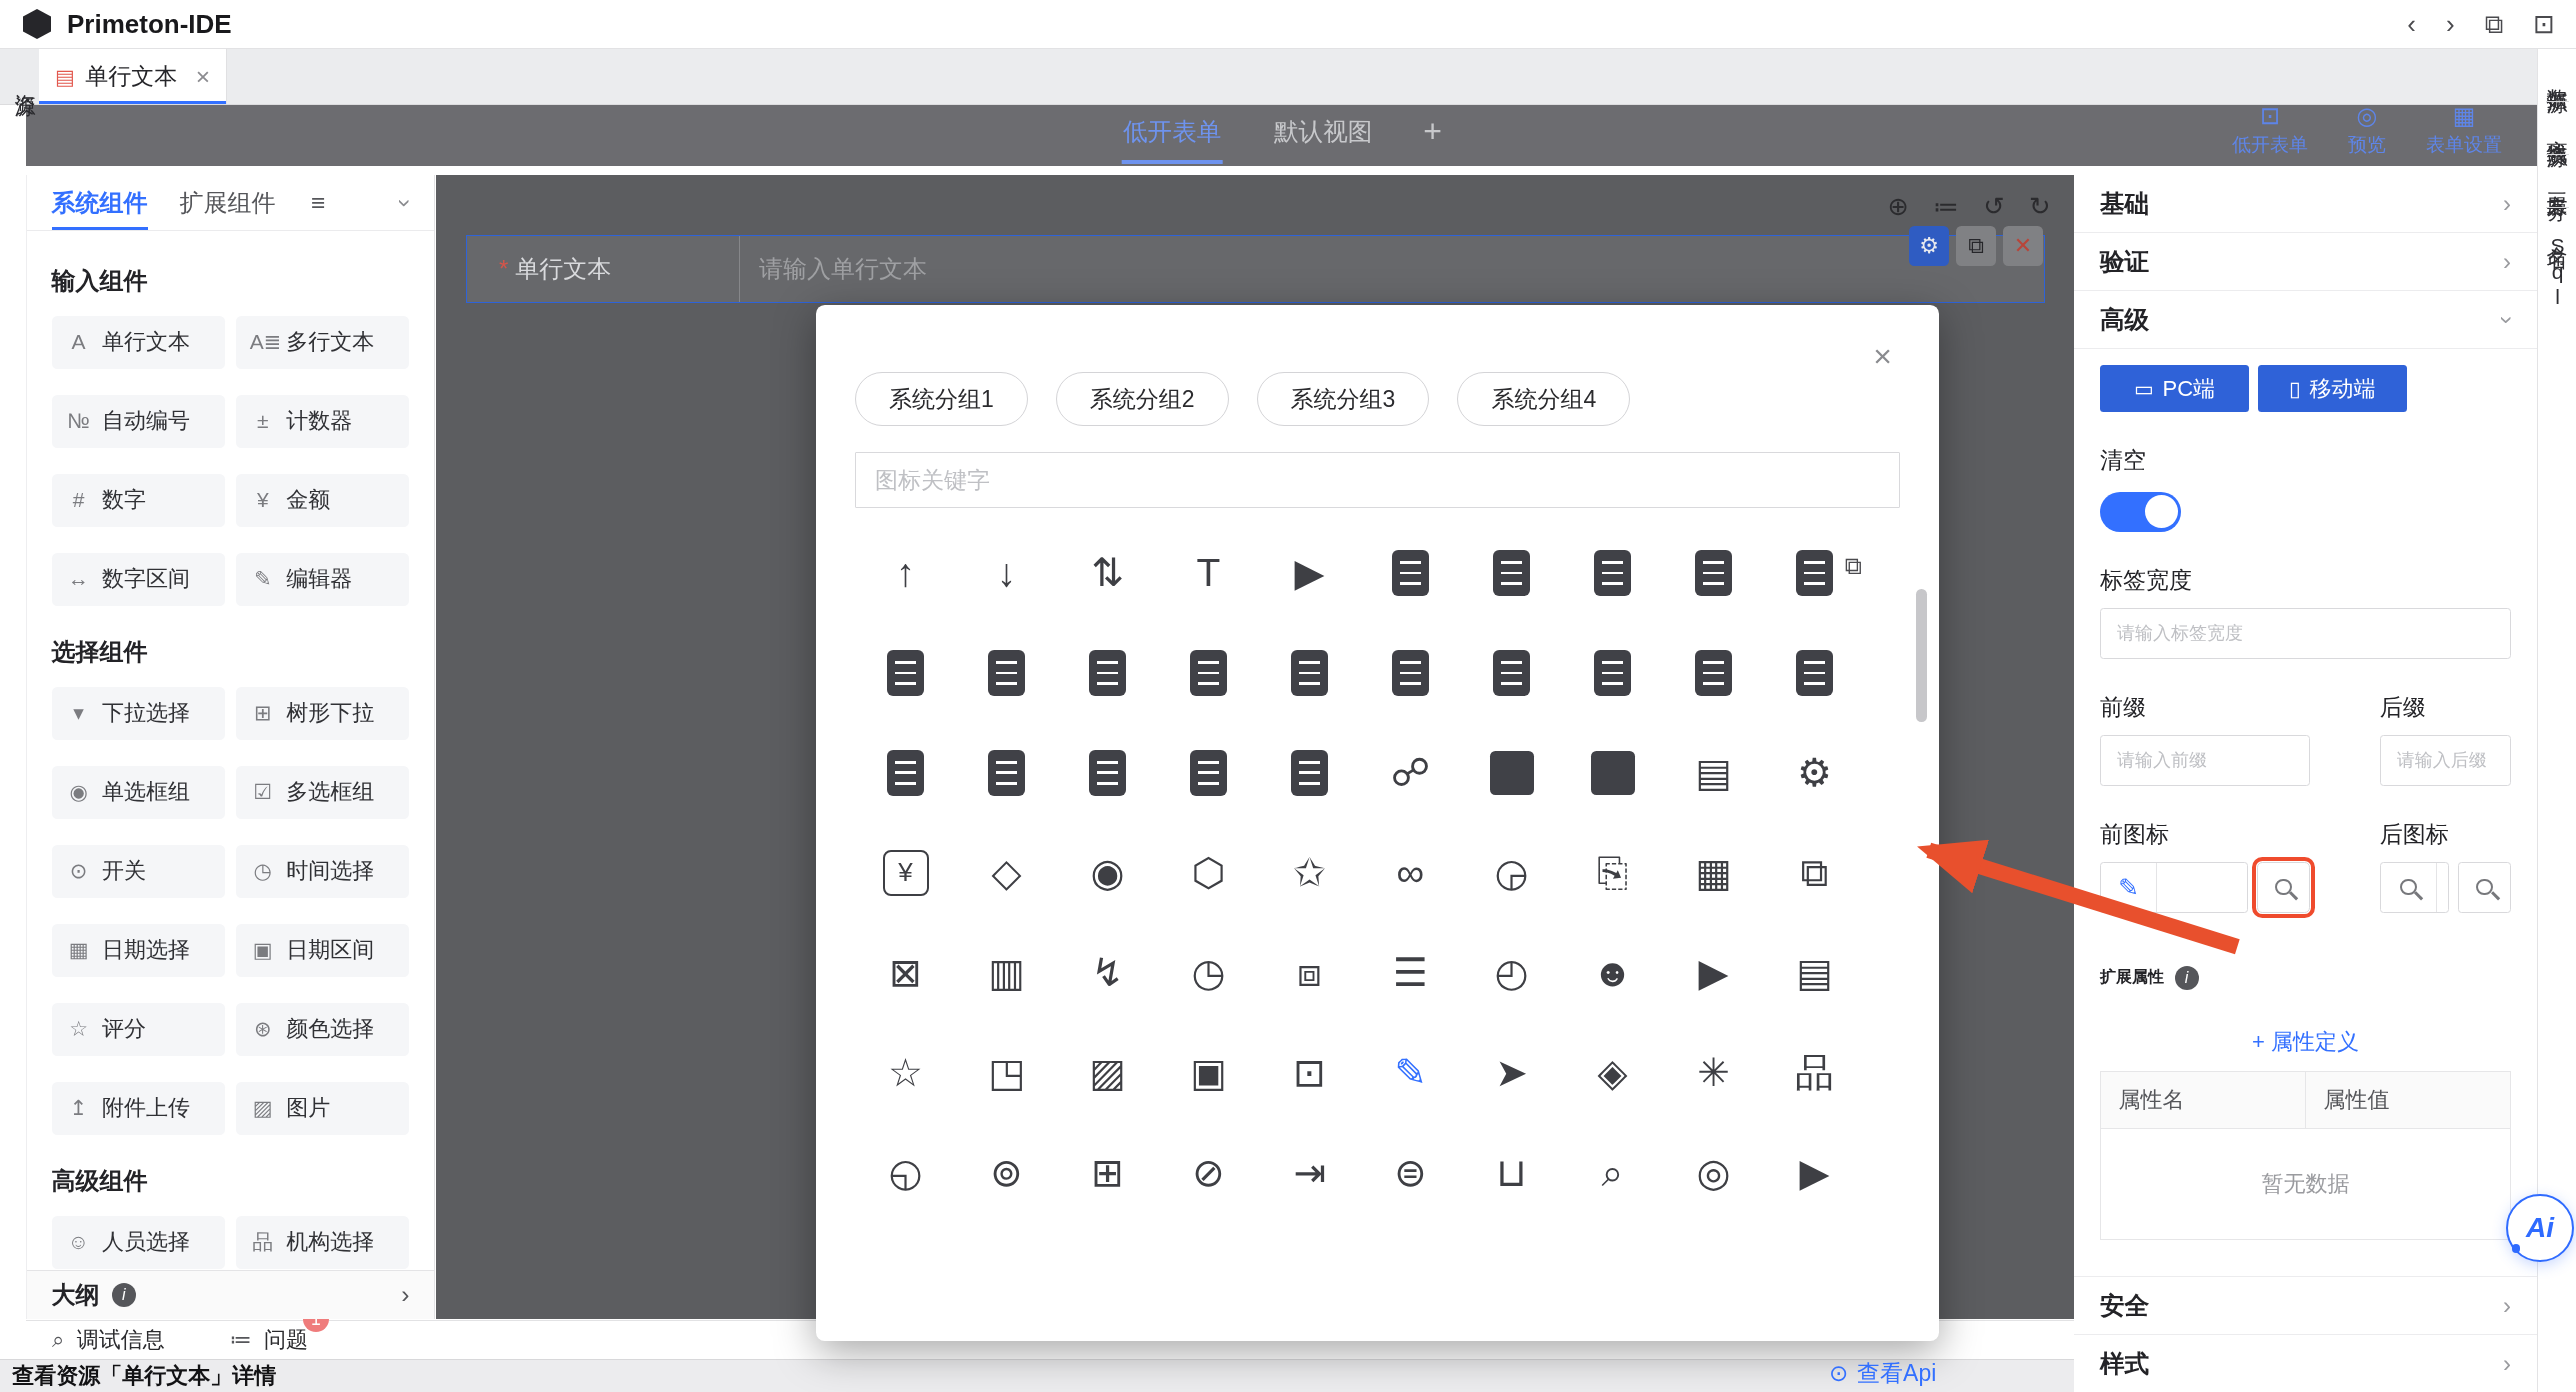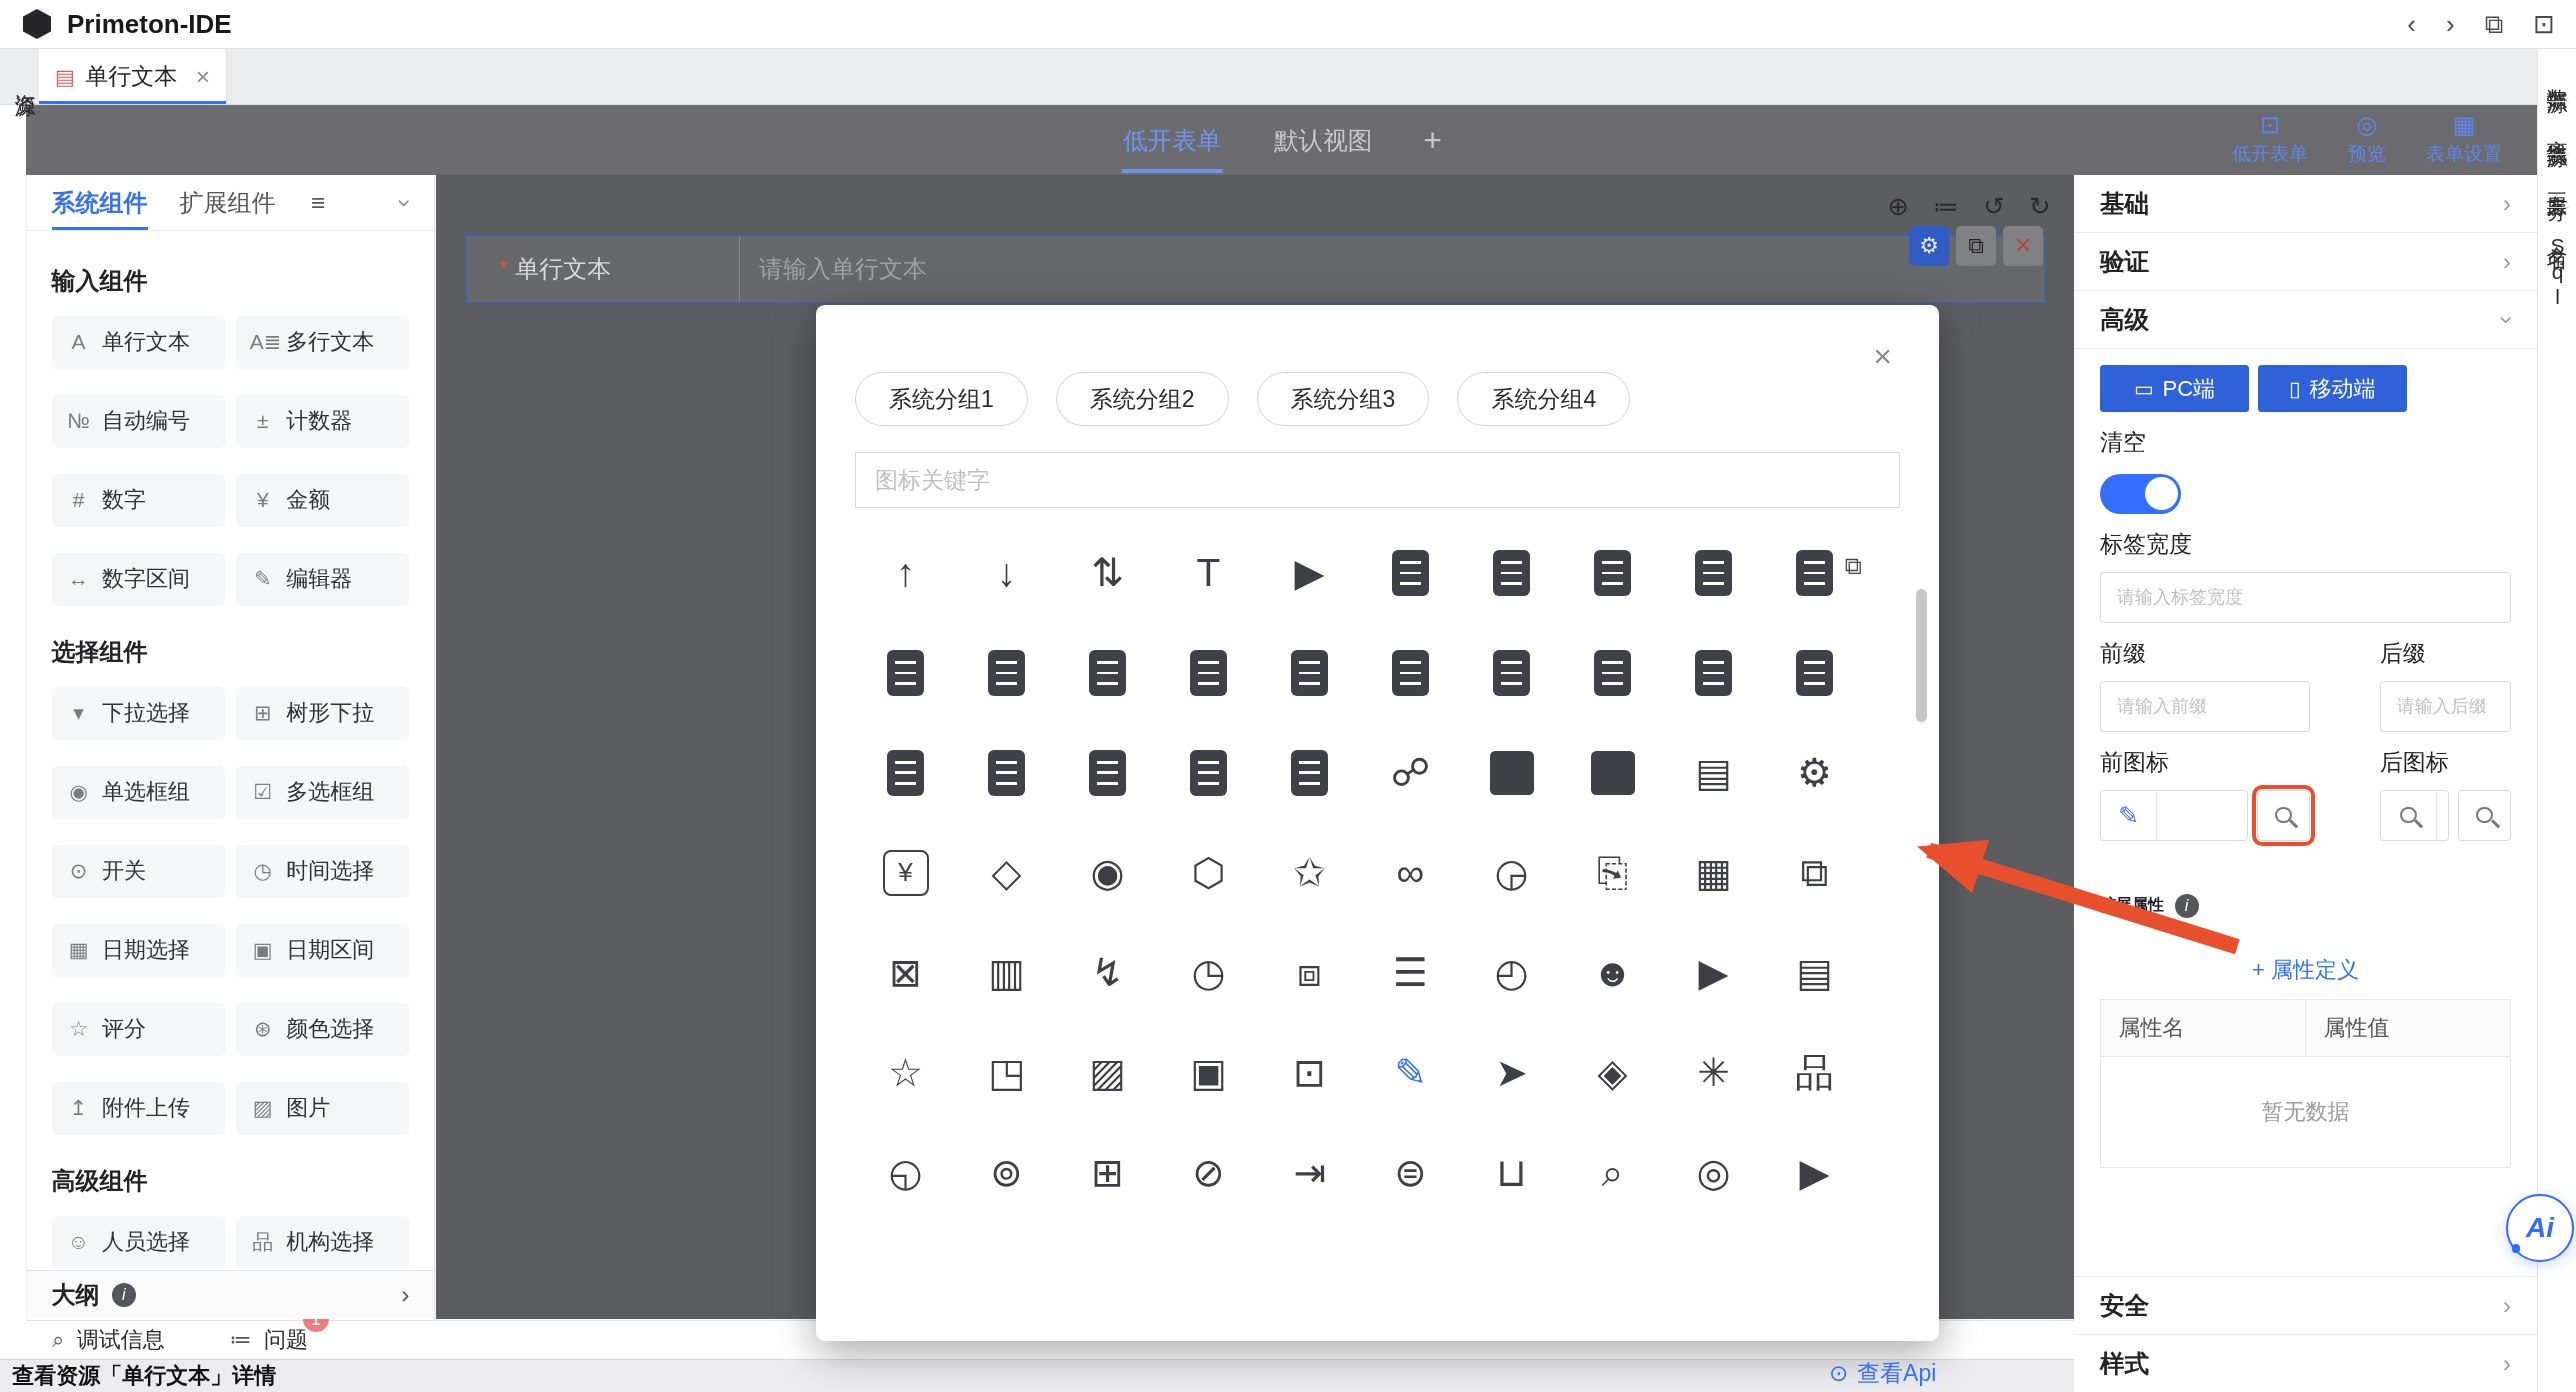--- a/index.html
+++ b/index.html
@@ -29,21 +29,21 @@
   .tab-close { margin-left:auto; font-size:24.6px; color:#8c8c90; }
 
   
   .right-rail { position:absolute; top:49px; right:0; width:39px; bottom:0; background:#fff;
     border-left:0.9px solid #e3e3e5; z-index:40; display:flex; flex-direction:column; align-items:center; padding-top:8.8px; }
   .rail-item { writing-mode:vertical-rl; text-orientation:upright; font-size:21px; color:#2d2d31;
     padding:14px 0; letter-spacing:2.6px; }
   .rail-divider { width:23px; height:0.9px; background:#dcdcde; margin:7px 0; }
 
   
-  .strip { position:absolute; left:26px; top:105px; width:2511px; height:70px; background:#6c6c70;
+  .strip { position:absolute; left:26px; top:96px; width:2511px; height:70px; background:#6c6c70;
     z-index:10; display:flex; align-items:center; }
   .strip-tabs { position:absolute; left:50%; transform:translateX(-50%); height:100%;
     display:flex; align-items:center; gap:49px; }
   .strip-tab { font-size:24.6px; color:#c7c8cb; position:relative; padding:0 1.8px; }
   .strip-tab.active { color:#6e93ee; }
   .strip-tab.active::after { content:""; position:absolute; left:0; right:0; bottom:-16px; height:3.5px; background:#6e93ee; }
   .strip-add { font-size:32px; color:#c7c8cb; }
   .strip-actions { margin-left:auto; display:flex; gap:40px; margin-right:35px; }
   .strip-action { display:flex; flex-direction:column; align-items:center; gap:3.5px; color:#5e85e8; font-size:19px; }
   .strip-action .ico { font-size:24px; line-height:1; }
@@ -97,21 +97,21 @@
   .sec-row { height:58px; flex:0 0 auto; display:flex; align-items:center; padding:0 26px;
     border-bottom:0.9px solid #ececee; font-size:24.6px; color:#232327; font-weight:600; }
   .props-bottom .sec-row { border-bottom:none; border-top:0.9px solid #ececee; }
   .sec-caret { margin-left:auto; color:#9a9b9f; font-size:24px; font-weight:400; }
   .sec-caret.down { transform:rotate(90deg); }
   .props-content { flex:1 1 auto; overflow:hidden; padding:16px 26px 0; }
   .device-row { display:flex; gap:8.8px; }
   .device-btn { height:47px; min-width:149px; padding:0 21px; background:#2f62d8; color:#fff; font-size:22px;
     border-radius:3.5px; display:flex; align-items:center; justify-content:center; gap:8.8px; }
   .dev-ico { font-size:21px; }
-  .p-label { font-size:23px; color:#232327; margin-top:17px; line-height:27px; }
+  .p-label { font-size:23px; color:#232327; margin-top:35px; line-height:27px; }
   .toggle { margin-top:17.5px; width:81px; height:40px; border-radius:20px; background:#3370ff; position:relative; cursor:pointer; }
   .toggle::after { content:""; position:absolute; right:3.5px; top:3.5px; width:33px; height:33px; border-radius:50%; background:#fff; }
   .p-input { margin-top:14px; width:100%; height:51px; border:0.9px solid #d9d9dc; border-radius:3.5px;
     padding:0 16px; font-size:18px; color:#55565a; outline:none; background:#fff; }
   .p-input::placeholder { color:#bfc0c4; }
   .two-col { display:flex; gap:70px; }
   .col1 { flex:1.6; min-width:0; }
   .col2 { flex:1; min-width:0; }
   .picker { margin-top:14px; display:flex; align-items:center; gap:8.8px; }
   .picker-box { height:51px; border:0.9px solid #d9d9dc; border-radius:3.5px; display:flex; flex:1; min-width:0; background:#fff; }

